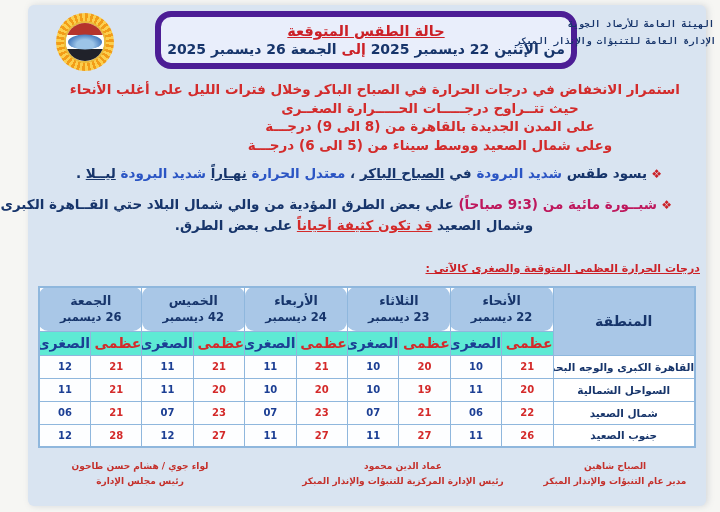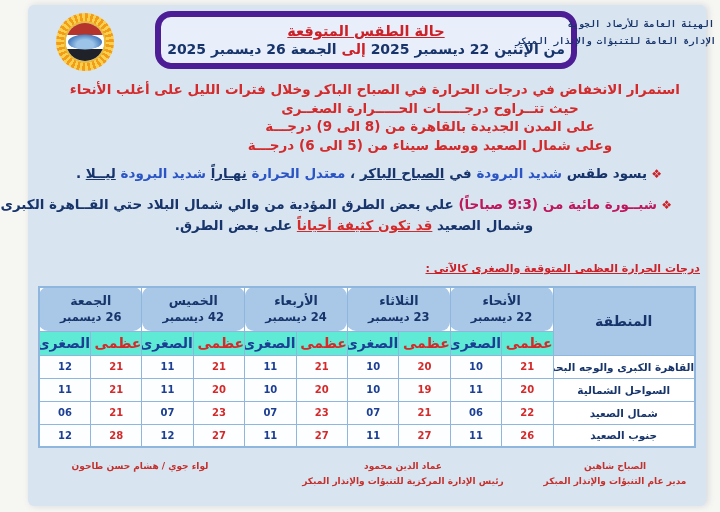--- a/index.html
+++ b/index.html
@@ -278,13 +278,14 @@
 <div class="sig sig-right">
   <div>الصباح شاهين</div>
   <div>مدير عام التنبؤات والإنذار المبكر</div>
 </div>
 <div class="sig sig-center">
   <div>عماد الدين محمود</div>
   <div>رئيس الإدارة المركزية للتنبؤات والإنذار المبكر</div>
 </div>
 <div class="sig sig-left">
   <div>لواء جوي / هشام حسن طاحون</div>
+  <div>رئيس مجلس الإدارة</div>
 </div>
 
 </body></html>

